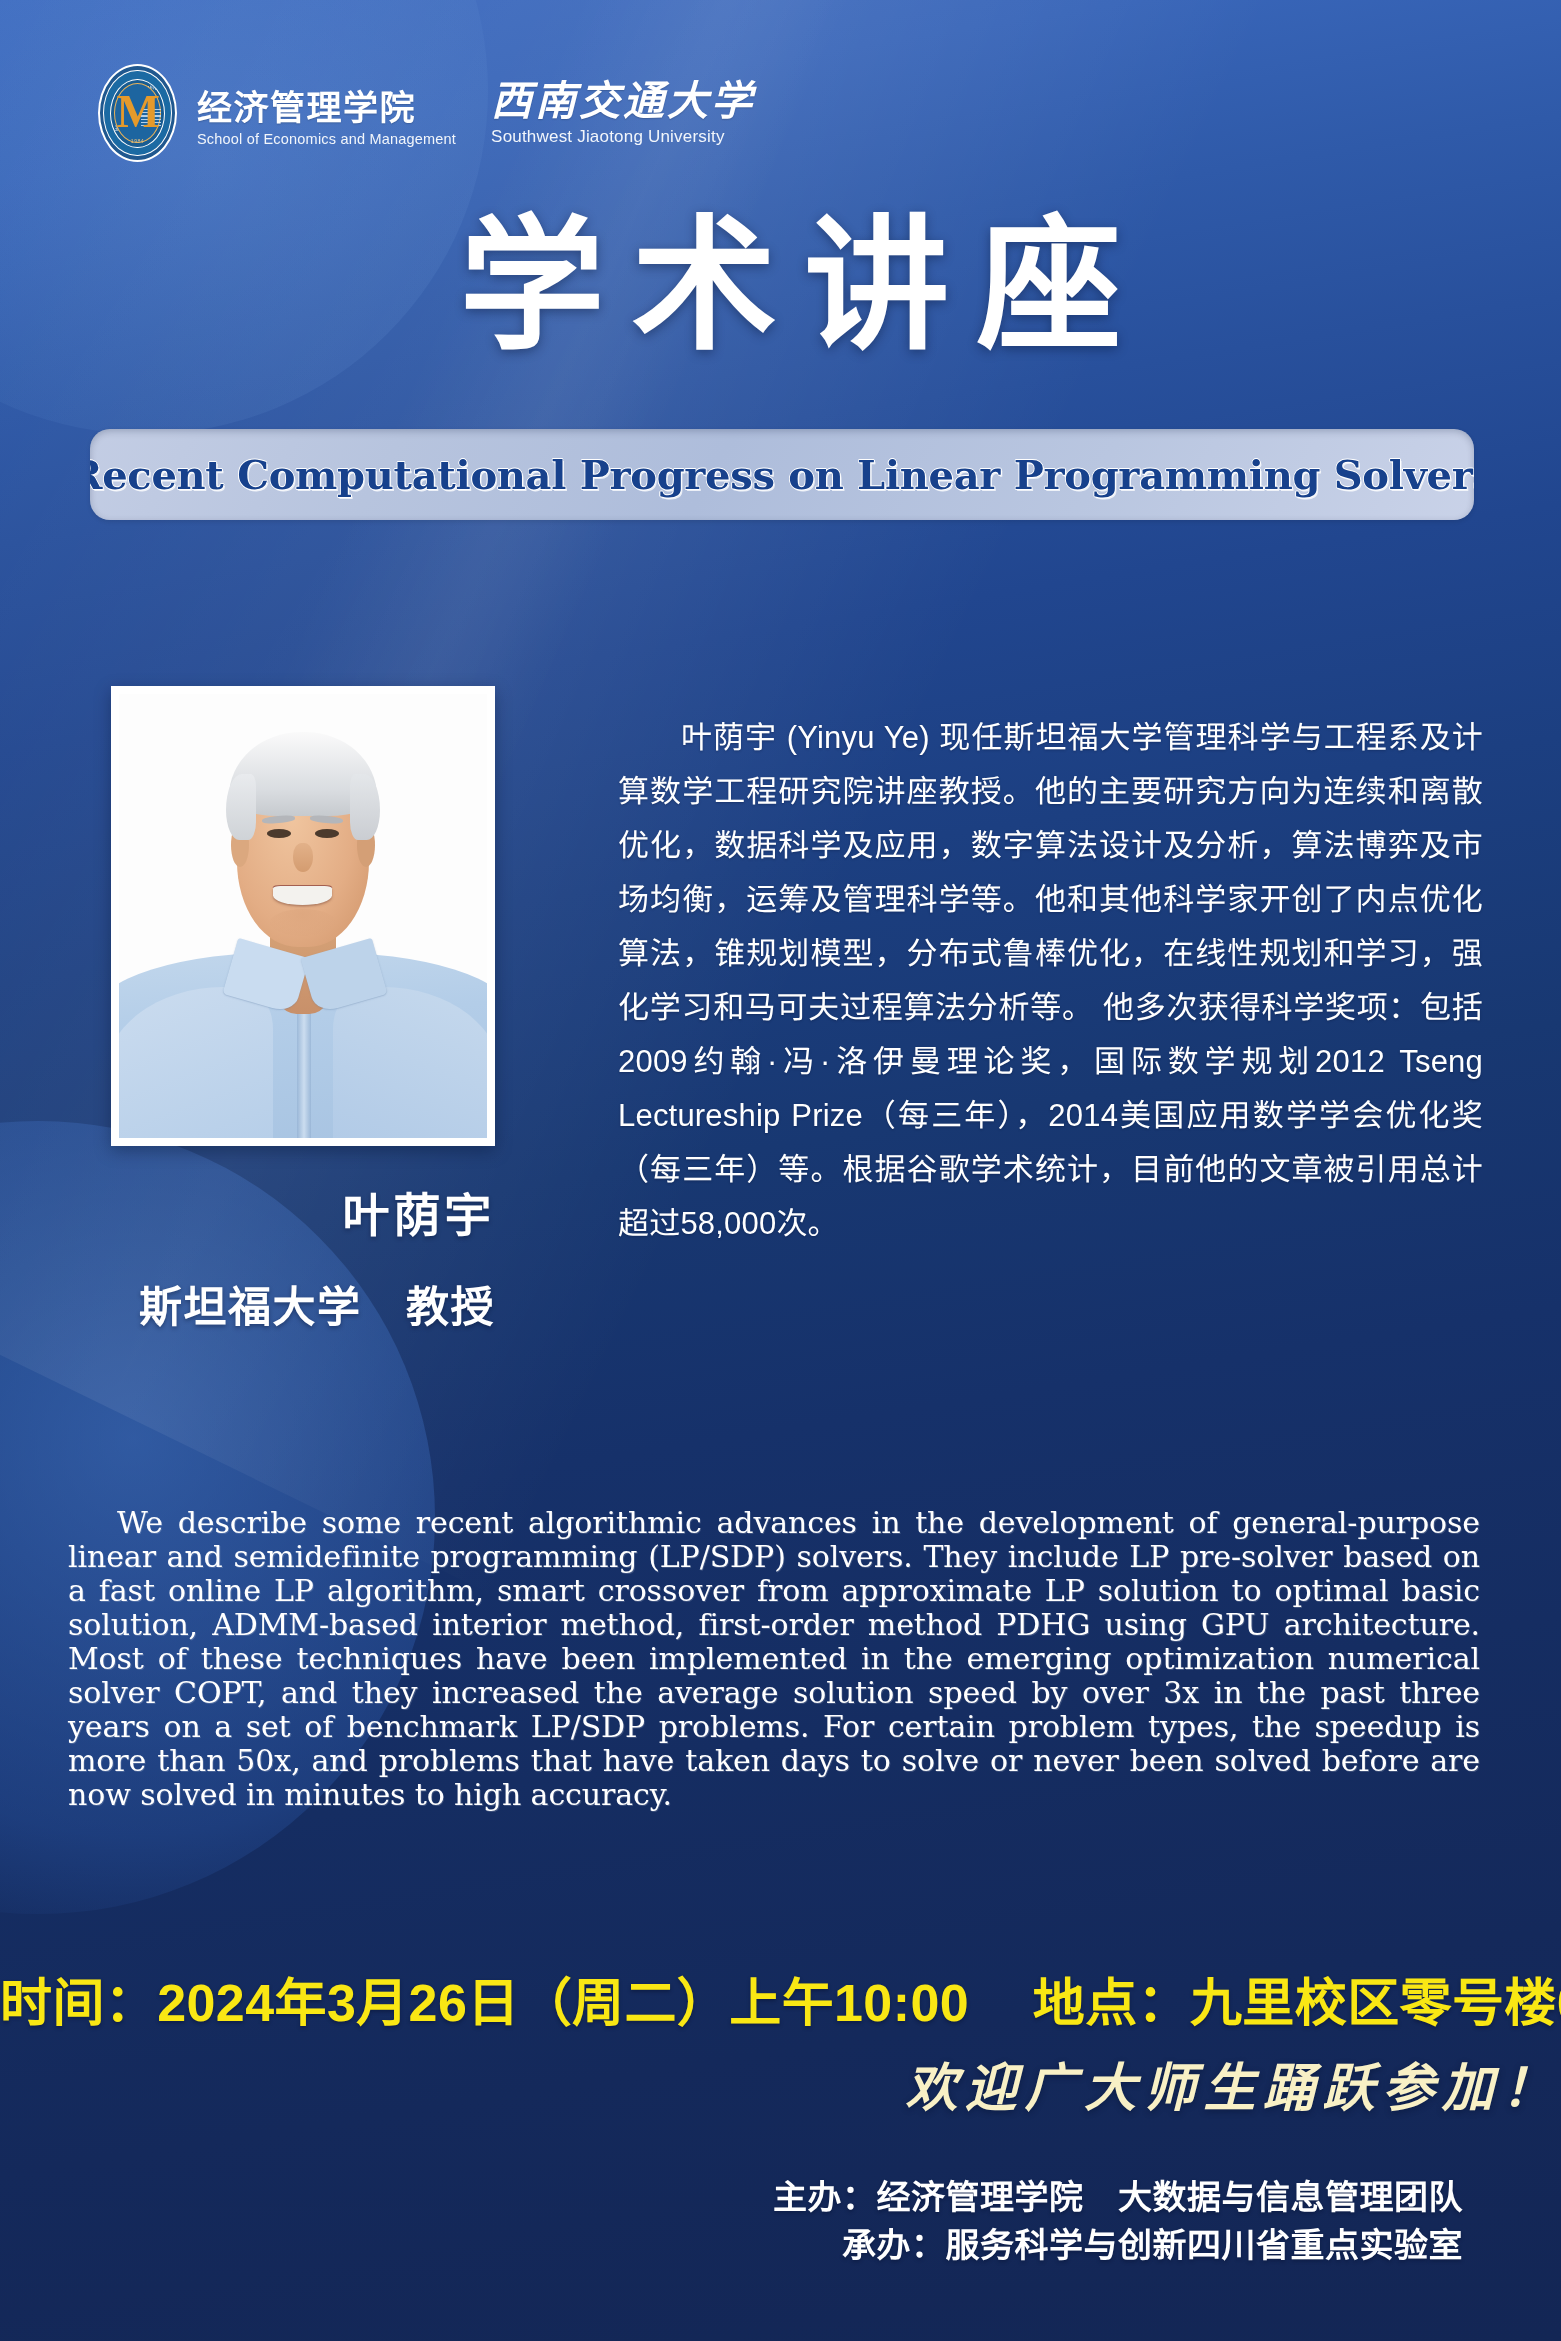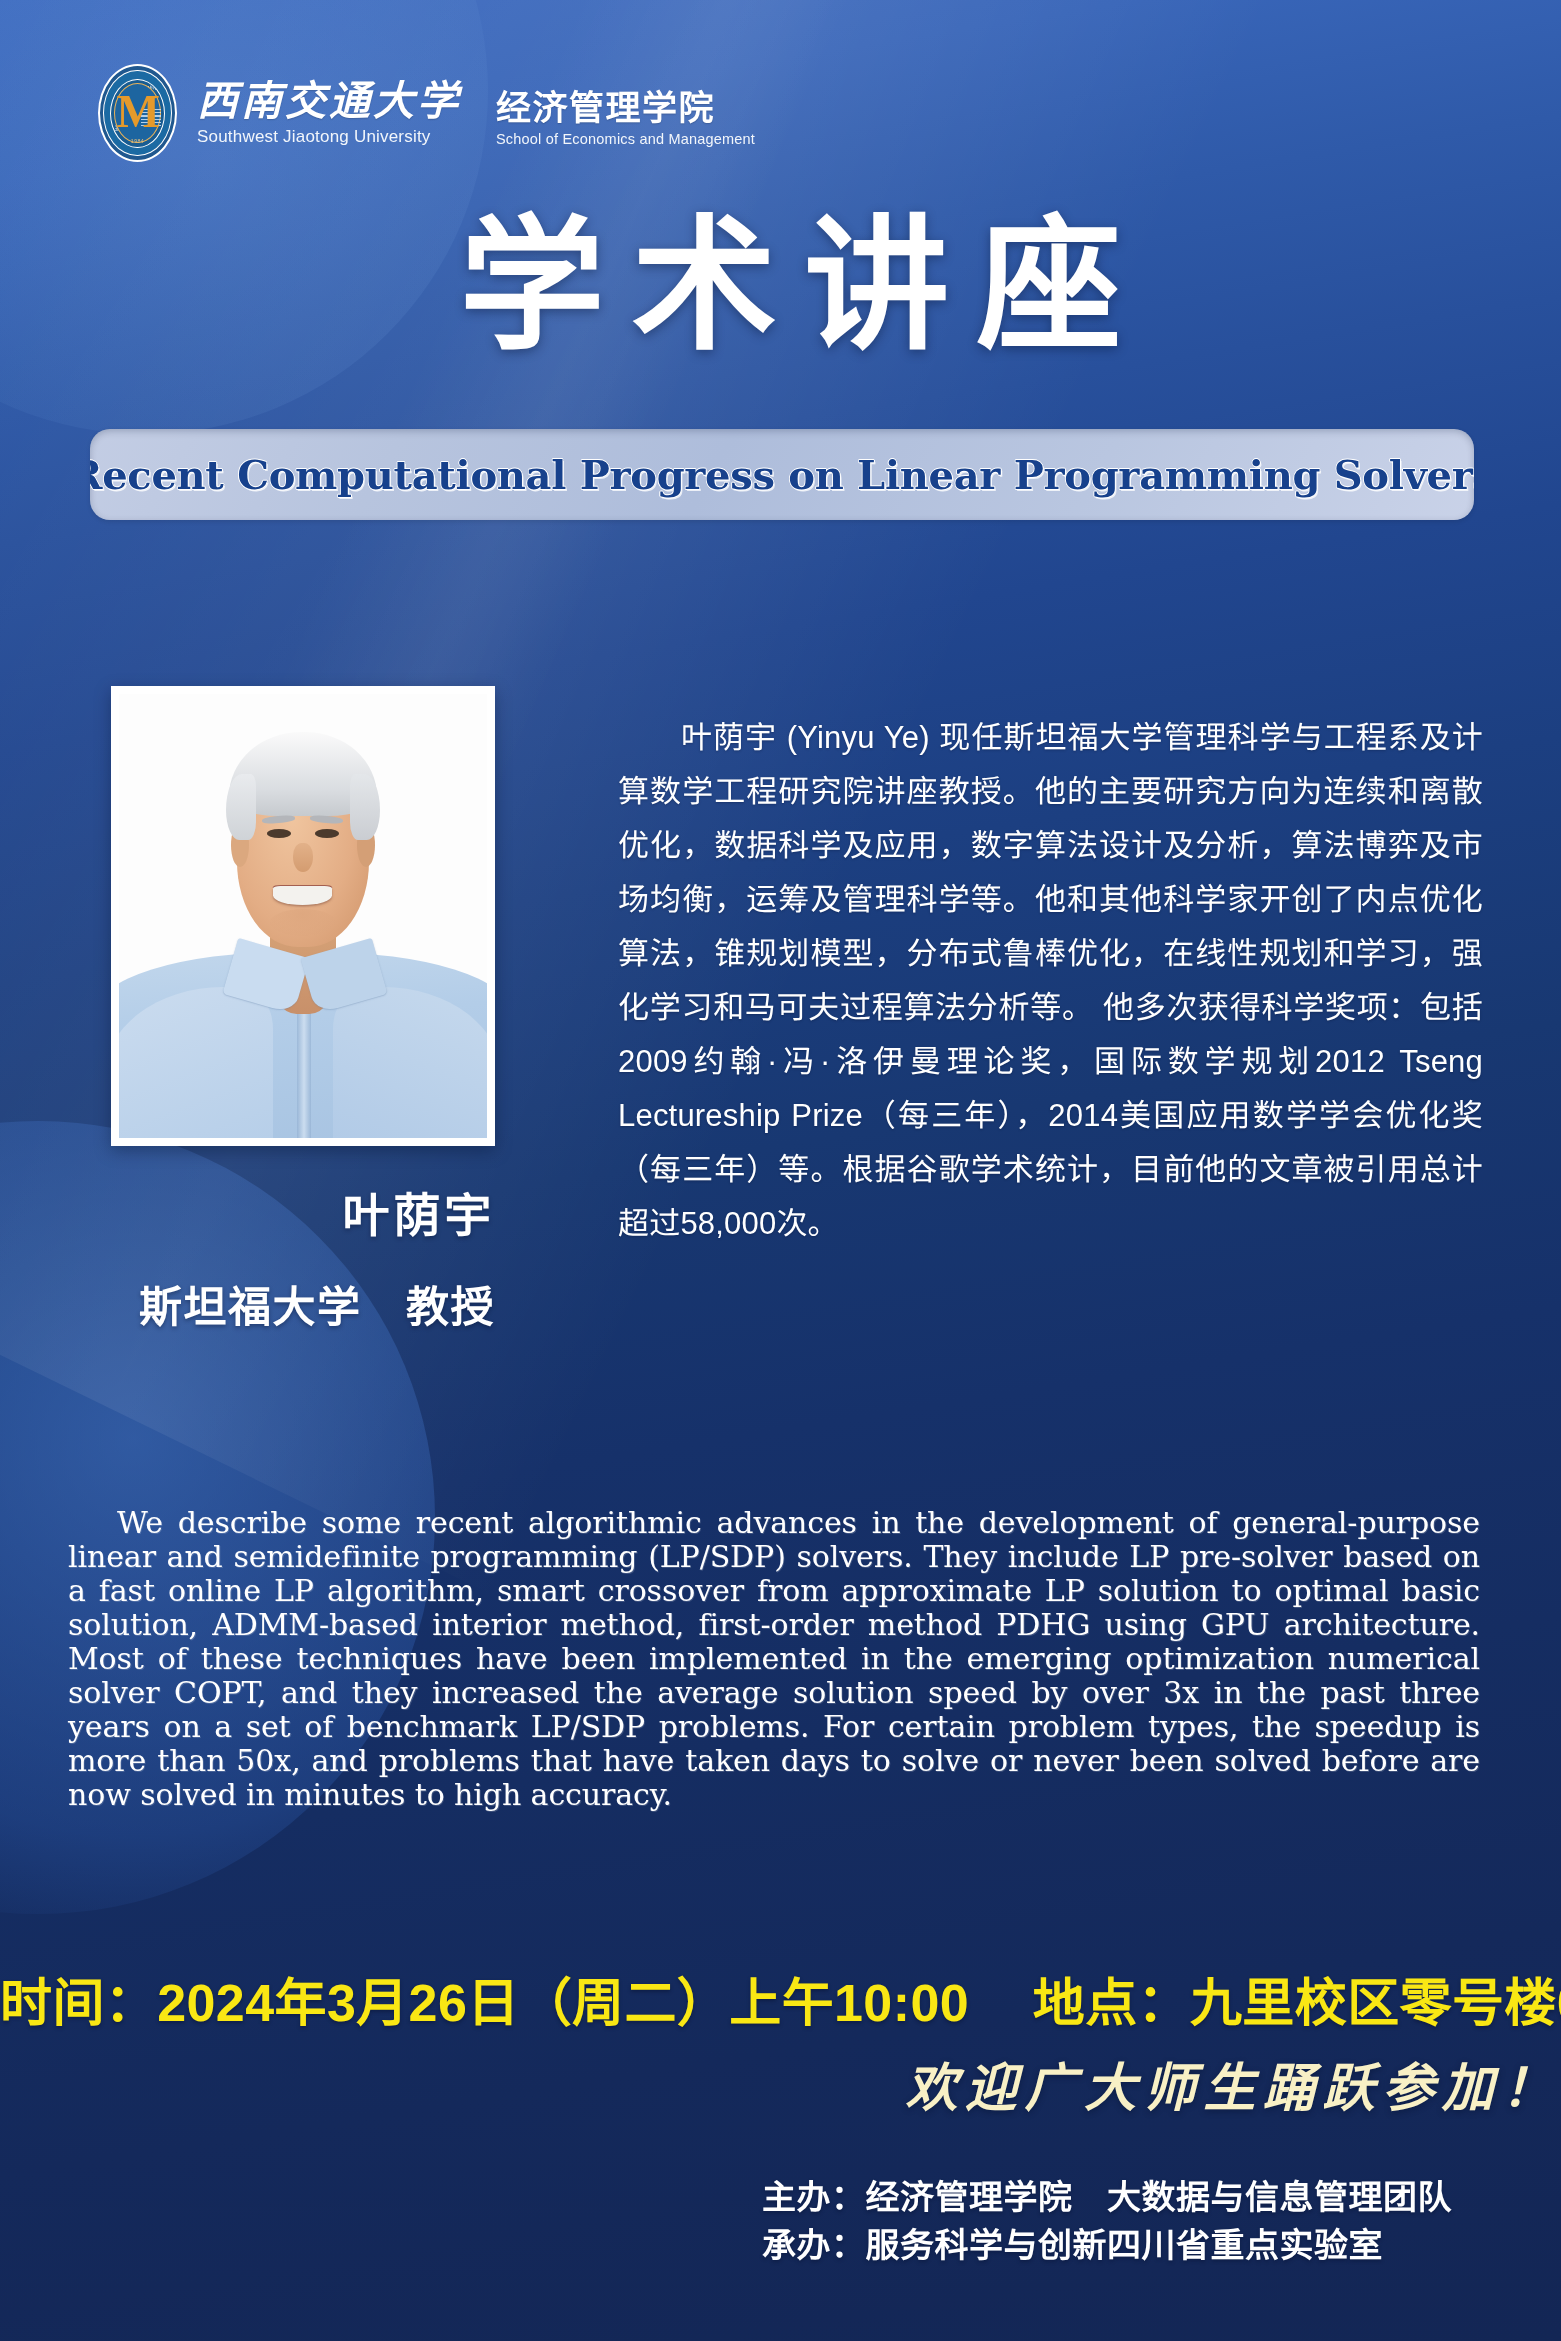--- a/index.html
+++ b/index.html
@@ -446,22 +446,22 @@
     font-style:italic;
     font-weight:700;
     font-size:52px;
     letter-spacing:7.6px;
     text-shadow:0 2.3px 6.9px rgba(5,16,44,.45);
   }
 
   
   #footer{
     position:absolute;
-    right:109px; top:2173px;
-    text-align:left;
+    right:98px; top:2173px;
+    text-align:right;
     z-index:6;
   }
   #footer .frow{
     color:#ffffff;
     font-size:34px;
     font-weight:700;
     letter-spacing:0.5px;
     line-height:1.42;
     white-space:nowrap;
     text-shadow:0 1.5px 3.8px rgba(5,16,44,.40);
@@ -491,26 +491,26 @@
         </svg>
       </div>
       <div class="ring-inner2"></div>
       <div class="bars"></div>
       <div class="mono-m">M</div>
       <div class="year">1984</div>
     </div>
 
     <div class="logo-text-group">
       <div class="logo-block">
+        <div class="cn-name sem">经济管理学院</div>
+        <div class="en-name small">School of Economics and Management</div>
+      </div>
+      <div class="logo-block">
         <div class="cn-name">西南交通大学</div>
         <div class="en-name">Southwest Jiaotong University</div>
-      </div>
-      <div class="logo-block">
-        <div class="cn-name sem">经济管理学院</div>
-        <div class="en-name small">School of Economics and Management</div>
       </div>
     </div>
   </div>
 
   <div id="main-title">
     <span class="glyphs">学术讲座</span>
   </div>
 
   <div id="english-title-bar">
     <span class="etxt">Recent Computational Progress on Linear Programming Solvers</span>

